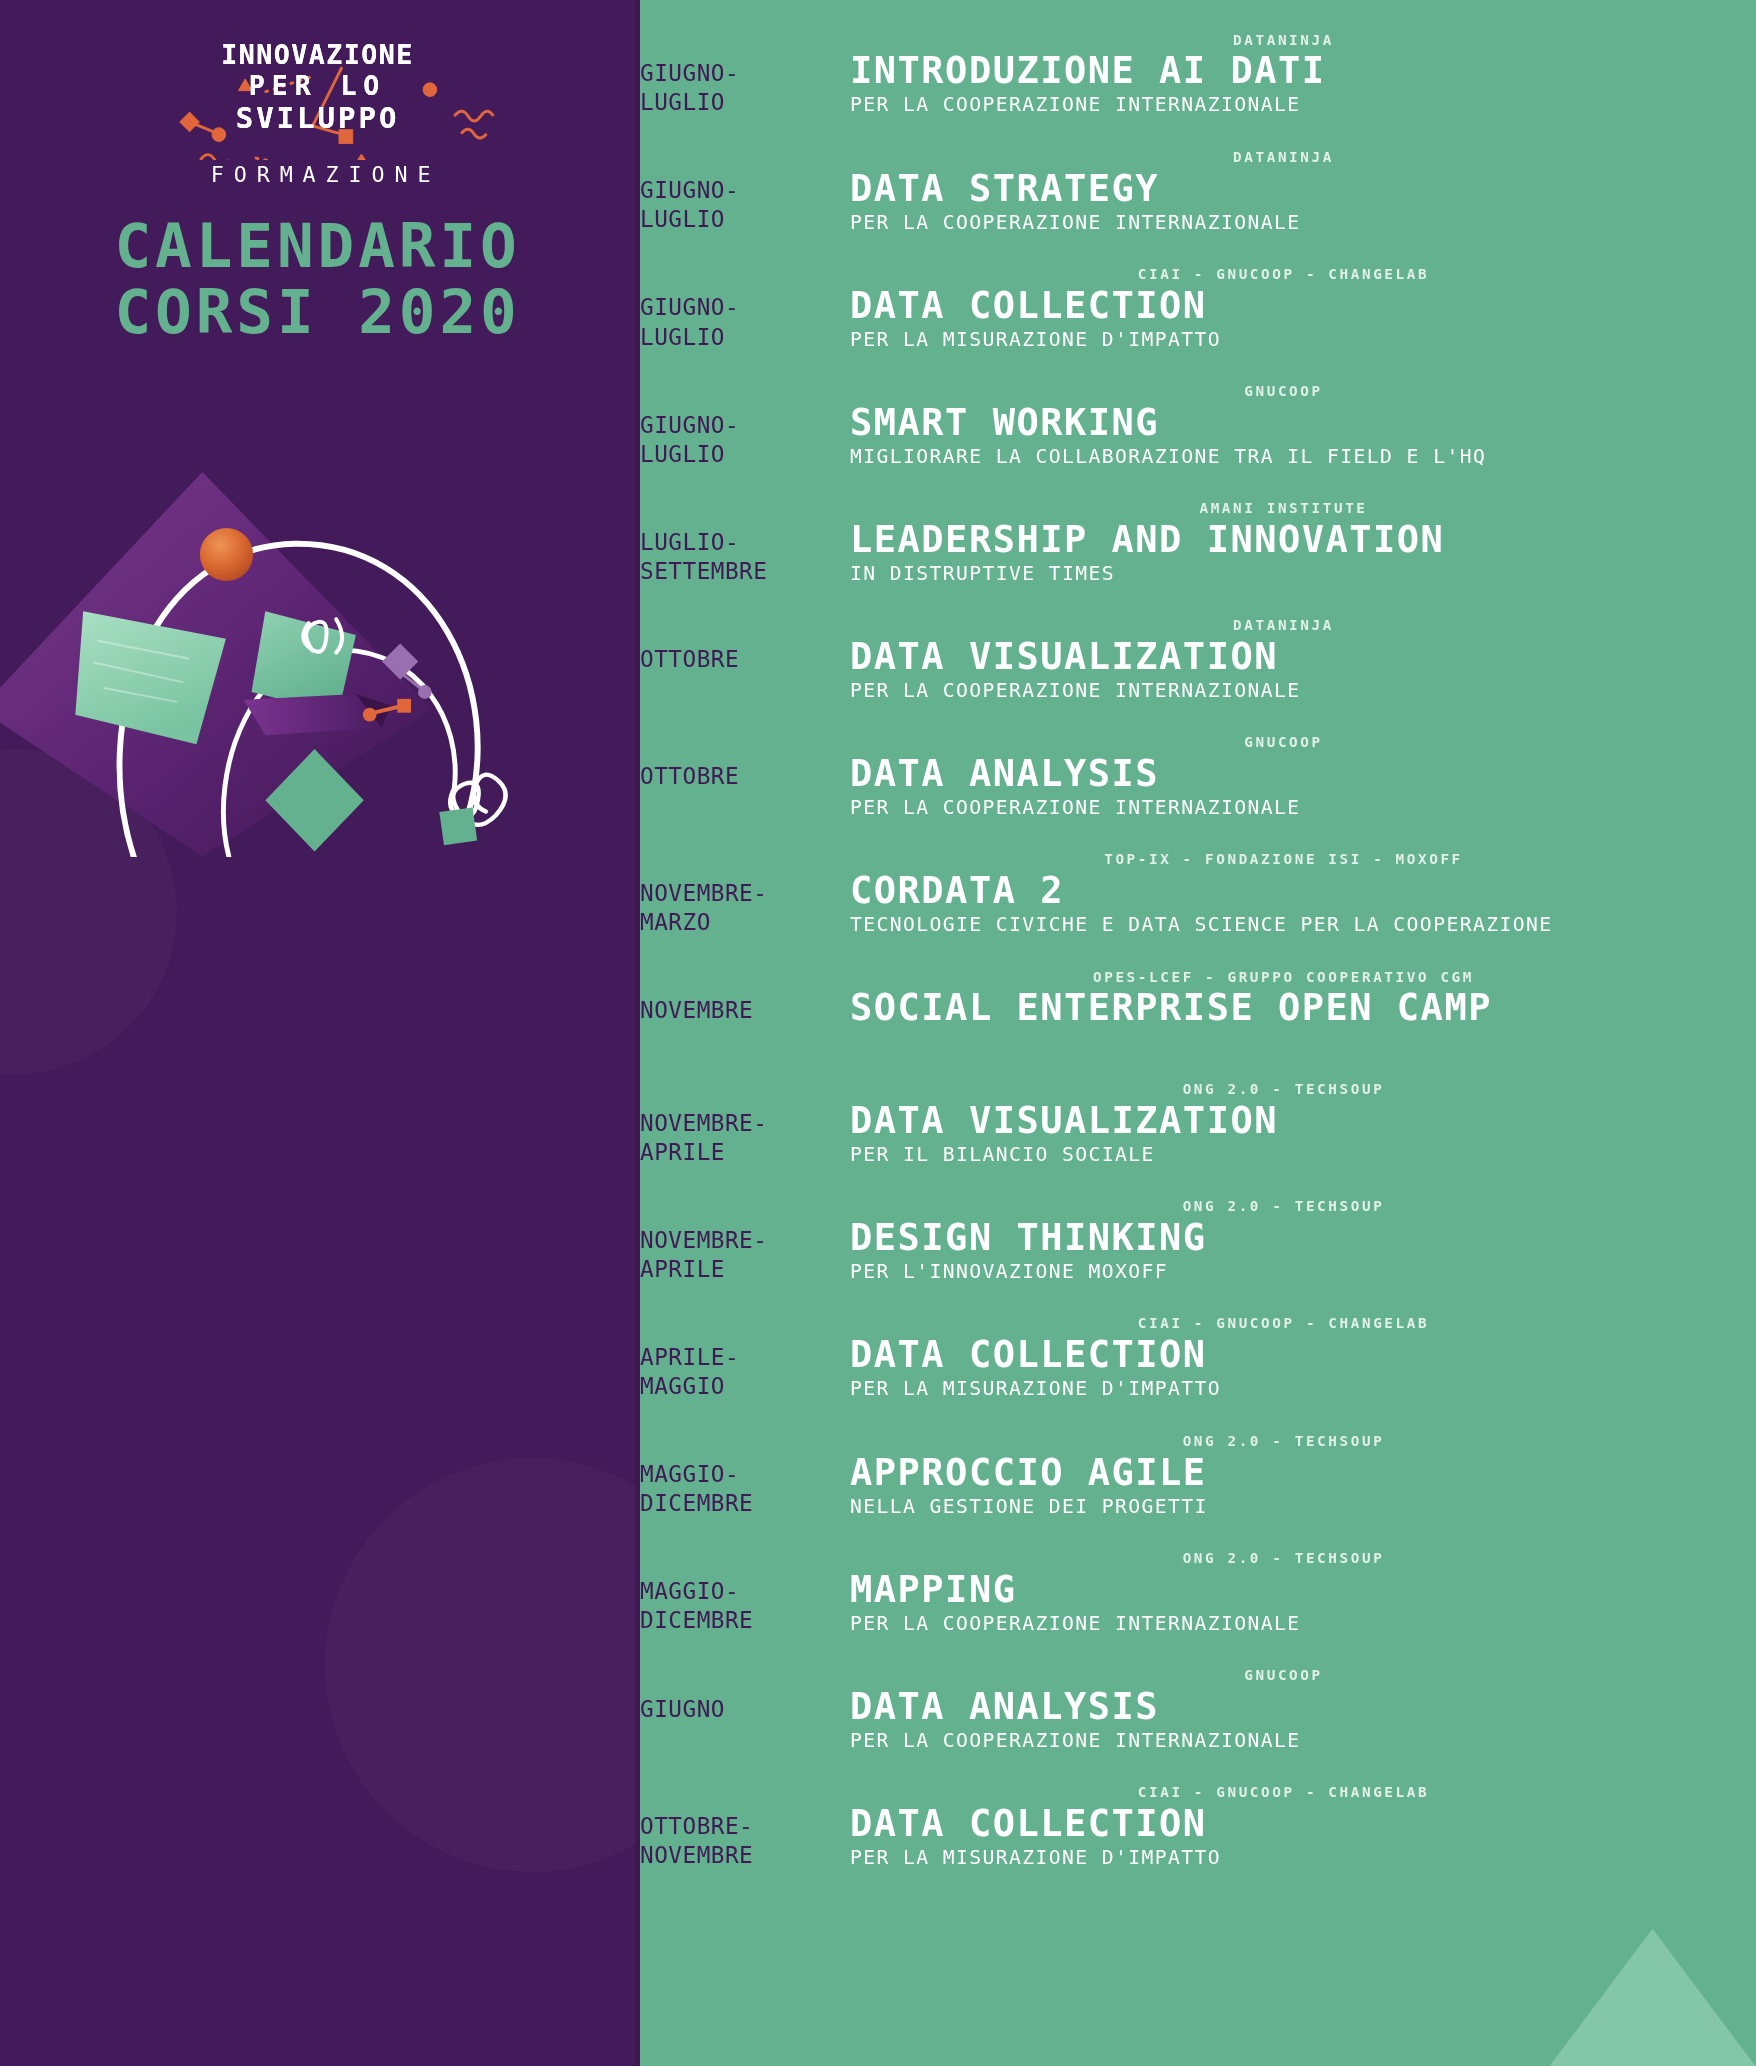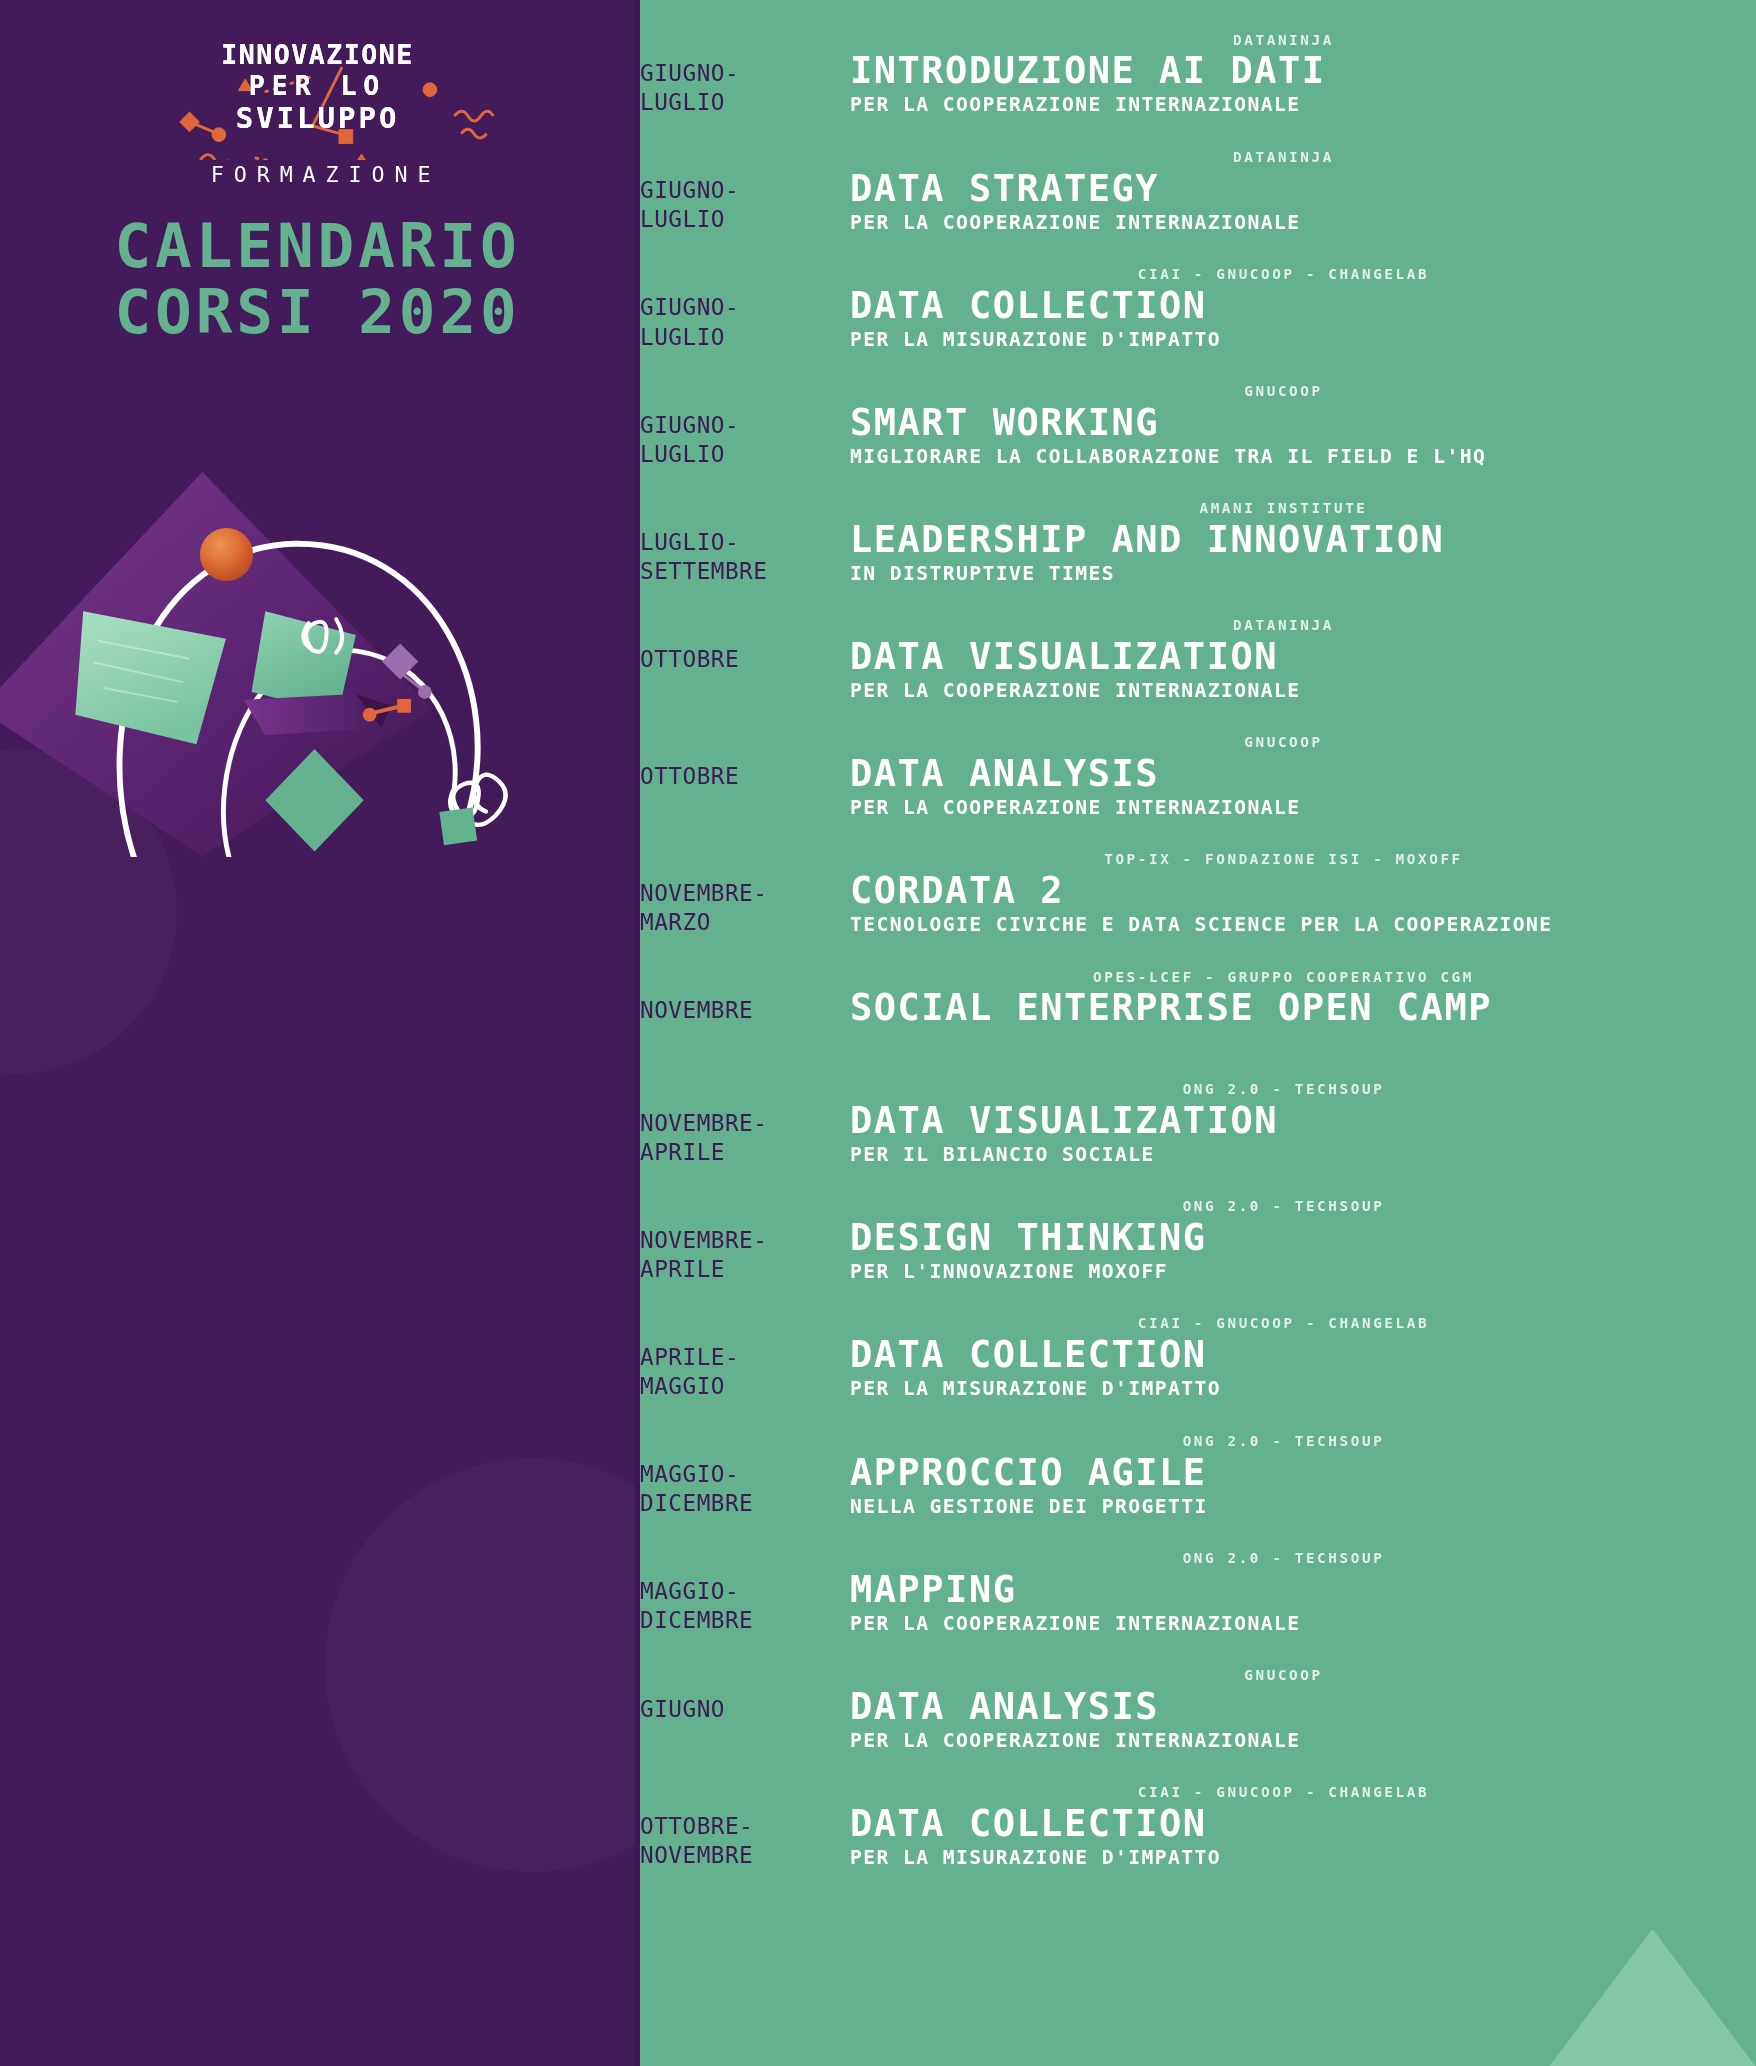--- a/index.html
+++ b/index.html
@@ -150,21 +150,21 @@
   .title{
     color:#ffffff;
     font-weight:bold;
     font-size:37px;
     line-height:1.08;
     letter-spacing:1.5px;
     margin-bottom:2px;
   }
   .subtitle{
     color:#ffffff;
-    font-weight:bold;
+    font-weight:normal;
     font-size:19.7px;
     letter-spacing:1.4px;
     line-height:1.2;
   }
 </style>
 </head>
 <body>
 
 <div id="poster">
 

